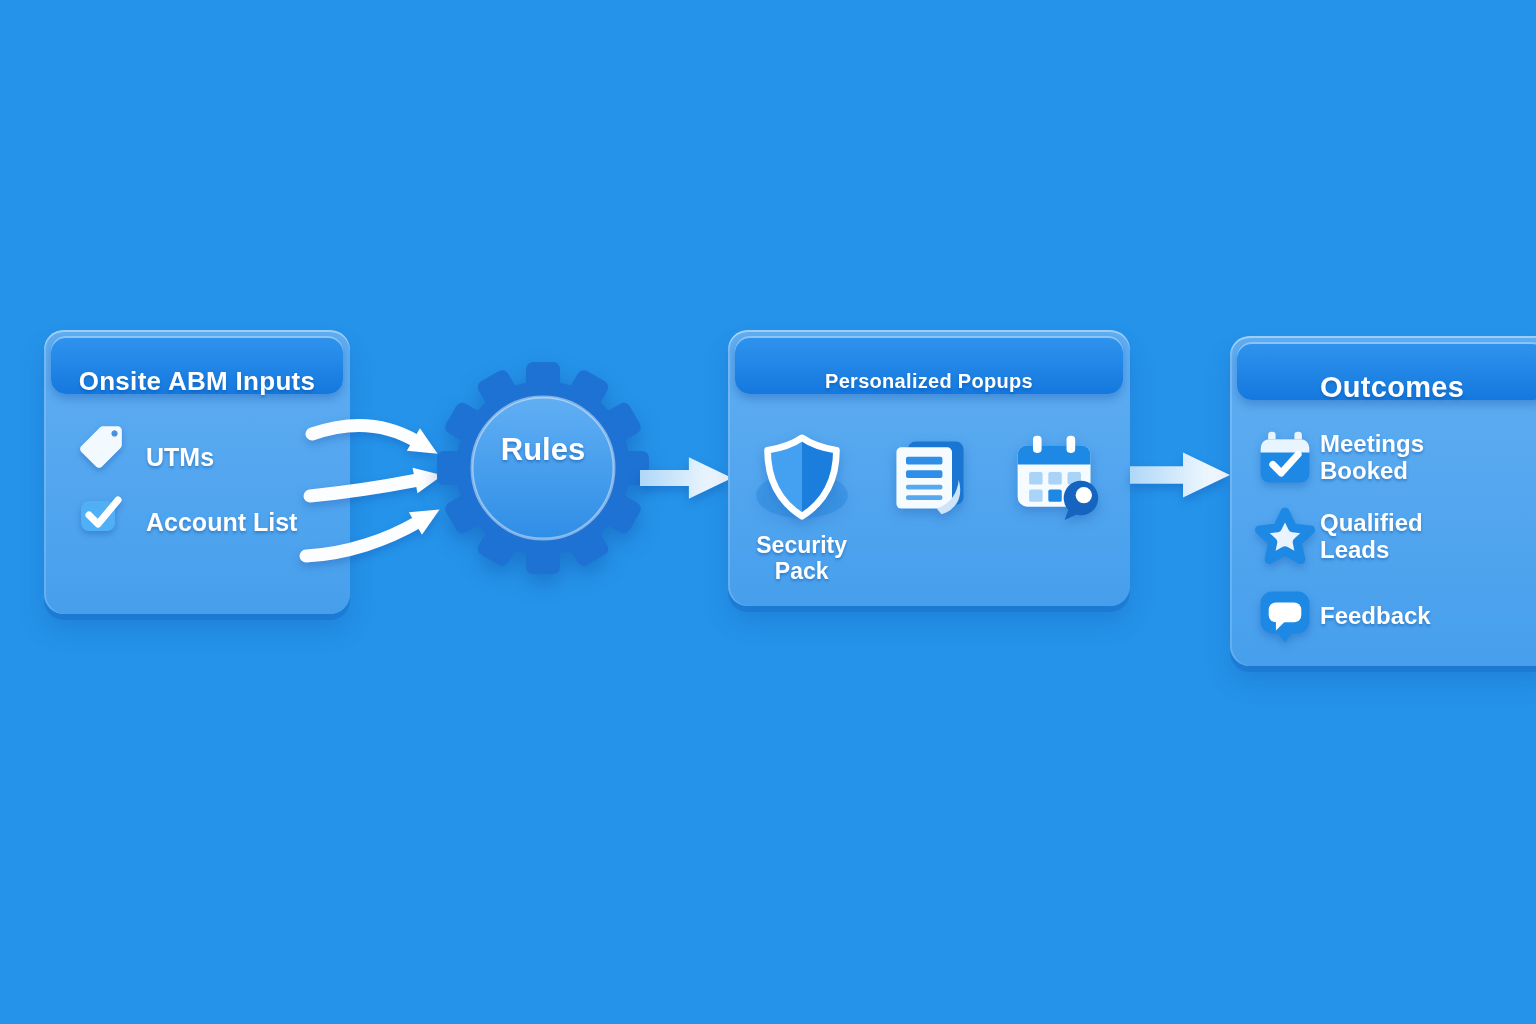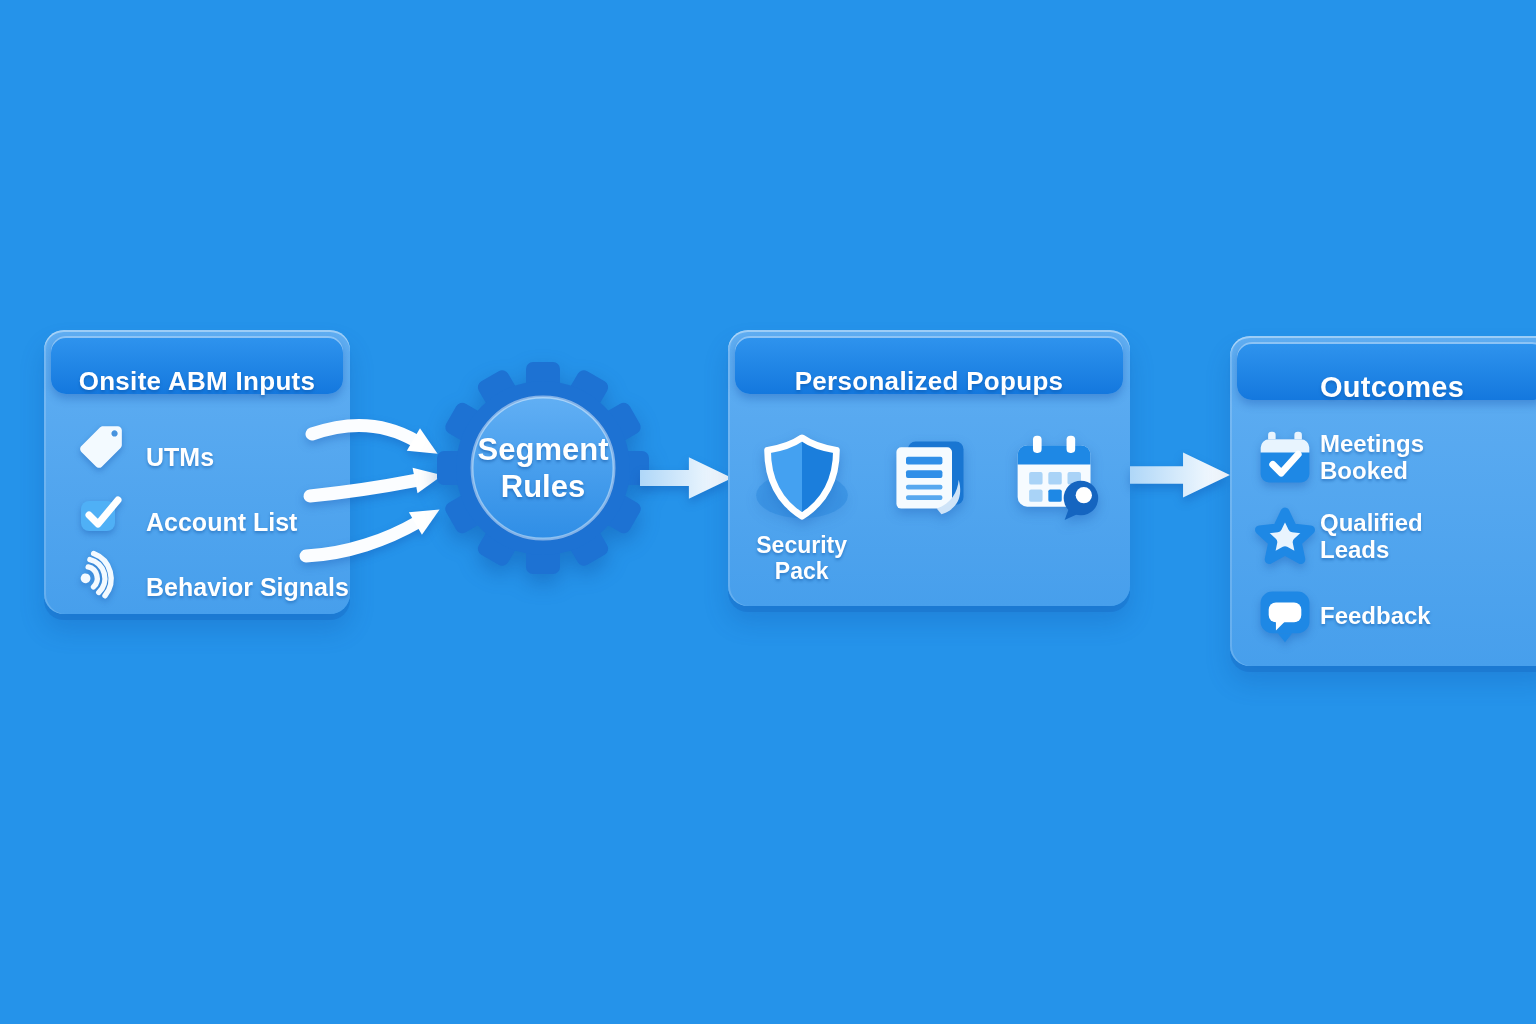--- a/index.html
+++ b/index.html
@@ -14,21 +14,21 @@
   .panel-header{position:absolute;left:7px;right:7px;top:6px;height:58px;border-radius:15px;
     background:linear-gradient(180deg,#2F94EE 0%,#1478DE 100%);
     box-shadow:inset 0 2px 0 rgba(255,255,255,.45), 0 5px 8px rgba(13,71,161,.30);
     display:flex;align-items:center;justify-content:center;}
   .panel-title{color:#fff;font-weight:700;letter-spacing:.3px;
     text-shadow:0 2px 3px rgba(11,77,155,.45);white-space:nowrap;margin-top:33px;}
 
   .panel-inputs{left:44px;top:330px;width:306px;height:284px;}
   .panel-inputs .panel-title{font-size:26px;}
   .panel-popups{left:728px;top:330px;width:402px;height:276px;}
-  .panel-popups .panel-title{font-size:26px;}
+  .panel-popups .panel-title{font-size:20px;}
   .panel-outcomes{left:1230px;top:336px;width:324px;height:330px;}
   .panel-outcomes .panel-title{font-size:29px;}
 
   
   .input-items{position:absolute;top:82px;left:28px;right:10px;display:flex;flex-direction:column;gap:5px;}
   .input-row{display:flex;align-items:flex-end;gap:16px;height:60px;}
   .input-icon{width:58px;display:flex;justify-content:center;align-items:center;flex:0 0 58px;
     filter:drop-shadow(0 3px 3px rgba(13,71,161,.35));}
   .input-label{color:#fff;font-weight:700;font-size:25px;text-shadow:0 2px 3px rgba(11,77,155,.45);white-space:nowrap;}
 
@@ -82,35 +82,20 @@
         <span class="input-label">UTMs</span>
       </div>
       <div class="input-row">
         <span class="input-icon">
           <svg viewBox="0 0 48 48" width="48" height="48">
             <rect x="4" y="12" width="34" height="30" rx="8" fill="#4FB0F6"></rect>
             <path d="M12 26 L21 35 L41 11" stroke="#FFFFFF" stroke-width="7" fill="none" stroke-linecap="round" stroke-linejoin="round"></path>
           </svg>
         </span>
         <span class="input-label">Account List</span>
-      </div>
-      <div class="input-row">
-        <span class="input-icon">
-          <svg viewBox="0 0 58 62" width="52" height="56">
-            <g transform="rotate(-15 26 31)">
-              <circle cx="11" cy="32" r="5.5" fill="#F3FAFF"></circle>
-              <g stroke="#F3FAFF" stroke-width="6" fill="none" stroke-linecap="round">
-                <path d="M17.1 20.5 A13 13 0 0 1 17.1 43.5"></path>
-                <path d="M21.1 13 A21.5 21.5 0 0 1 21.1 51"></path>
-                <path d="M26.9 7.6 A30 30 0 0 1 26.9 56.4"></path>
-              </g>
-            </g>
-          </svg>
-        </span>
-        <span class="input-label">Behavior Signals</span>
       </div>
     </div>
   </div>
 
   <svg class="arrows-curved" width="155" height="165" viewBox="0 0 155 165">
     <defs>
       <marker id="mh" markerUnits="userSpaceOnUse" markerWidth="34" markerHeight="34" refX="5" refY="17" orient="auto">
         <path d="M2 4 L30 17 L2 30 Z" fill="#FFFFFF"></path>
       </marker>
     </defs>
@@ -141,21 +126,20 @@
         <rect x="93" y="4" width="34" height="32" rx="7" transform="rotate(240 110 110)"></rect>
         <rect x="93" y="4" width="34" height="32" rx="7" transform="rotate(270 110 110)"></rect>
         <rect x="93" y="4" width="34" height="32" rx="7" transform="rotate(300 110 110)"></rect>
         <rect x="93" y="4" width="34" height="32" rx="7" transform="rotate(330 110 110)"></rect>
         <circle cx="110" cy="110" r="87"></circle>
       </g>
       <circle cx="110" cy="110" r="71" fill="url(#gearGrad)" stroke="rgba(255,255,255,.45)" stroke-width="3"></circle>
     </svg>
   </div>
   <div class="gear-text">
-    <div>Segment</div>
     <div>Rules</div>
   </div>
 
   <svg class="arrow-straight a1" width="94" height="52" viewBox="0 0 100 52">
     <defs>
         <linearGradient id="ag1" x1="0" y1="0" x2="1" y2="0">
       <stop offset="0" stop-color="#AFD7F8"></stop>
           <stop offset="1" stop-color="#FFFFFF"></stop>
     </linearGradient>
       </defs>

